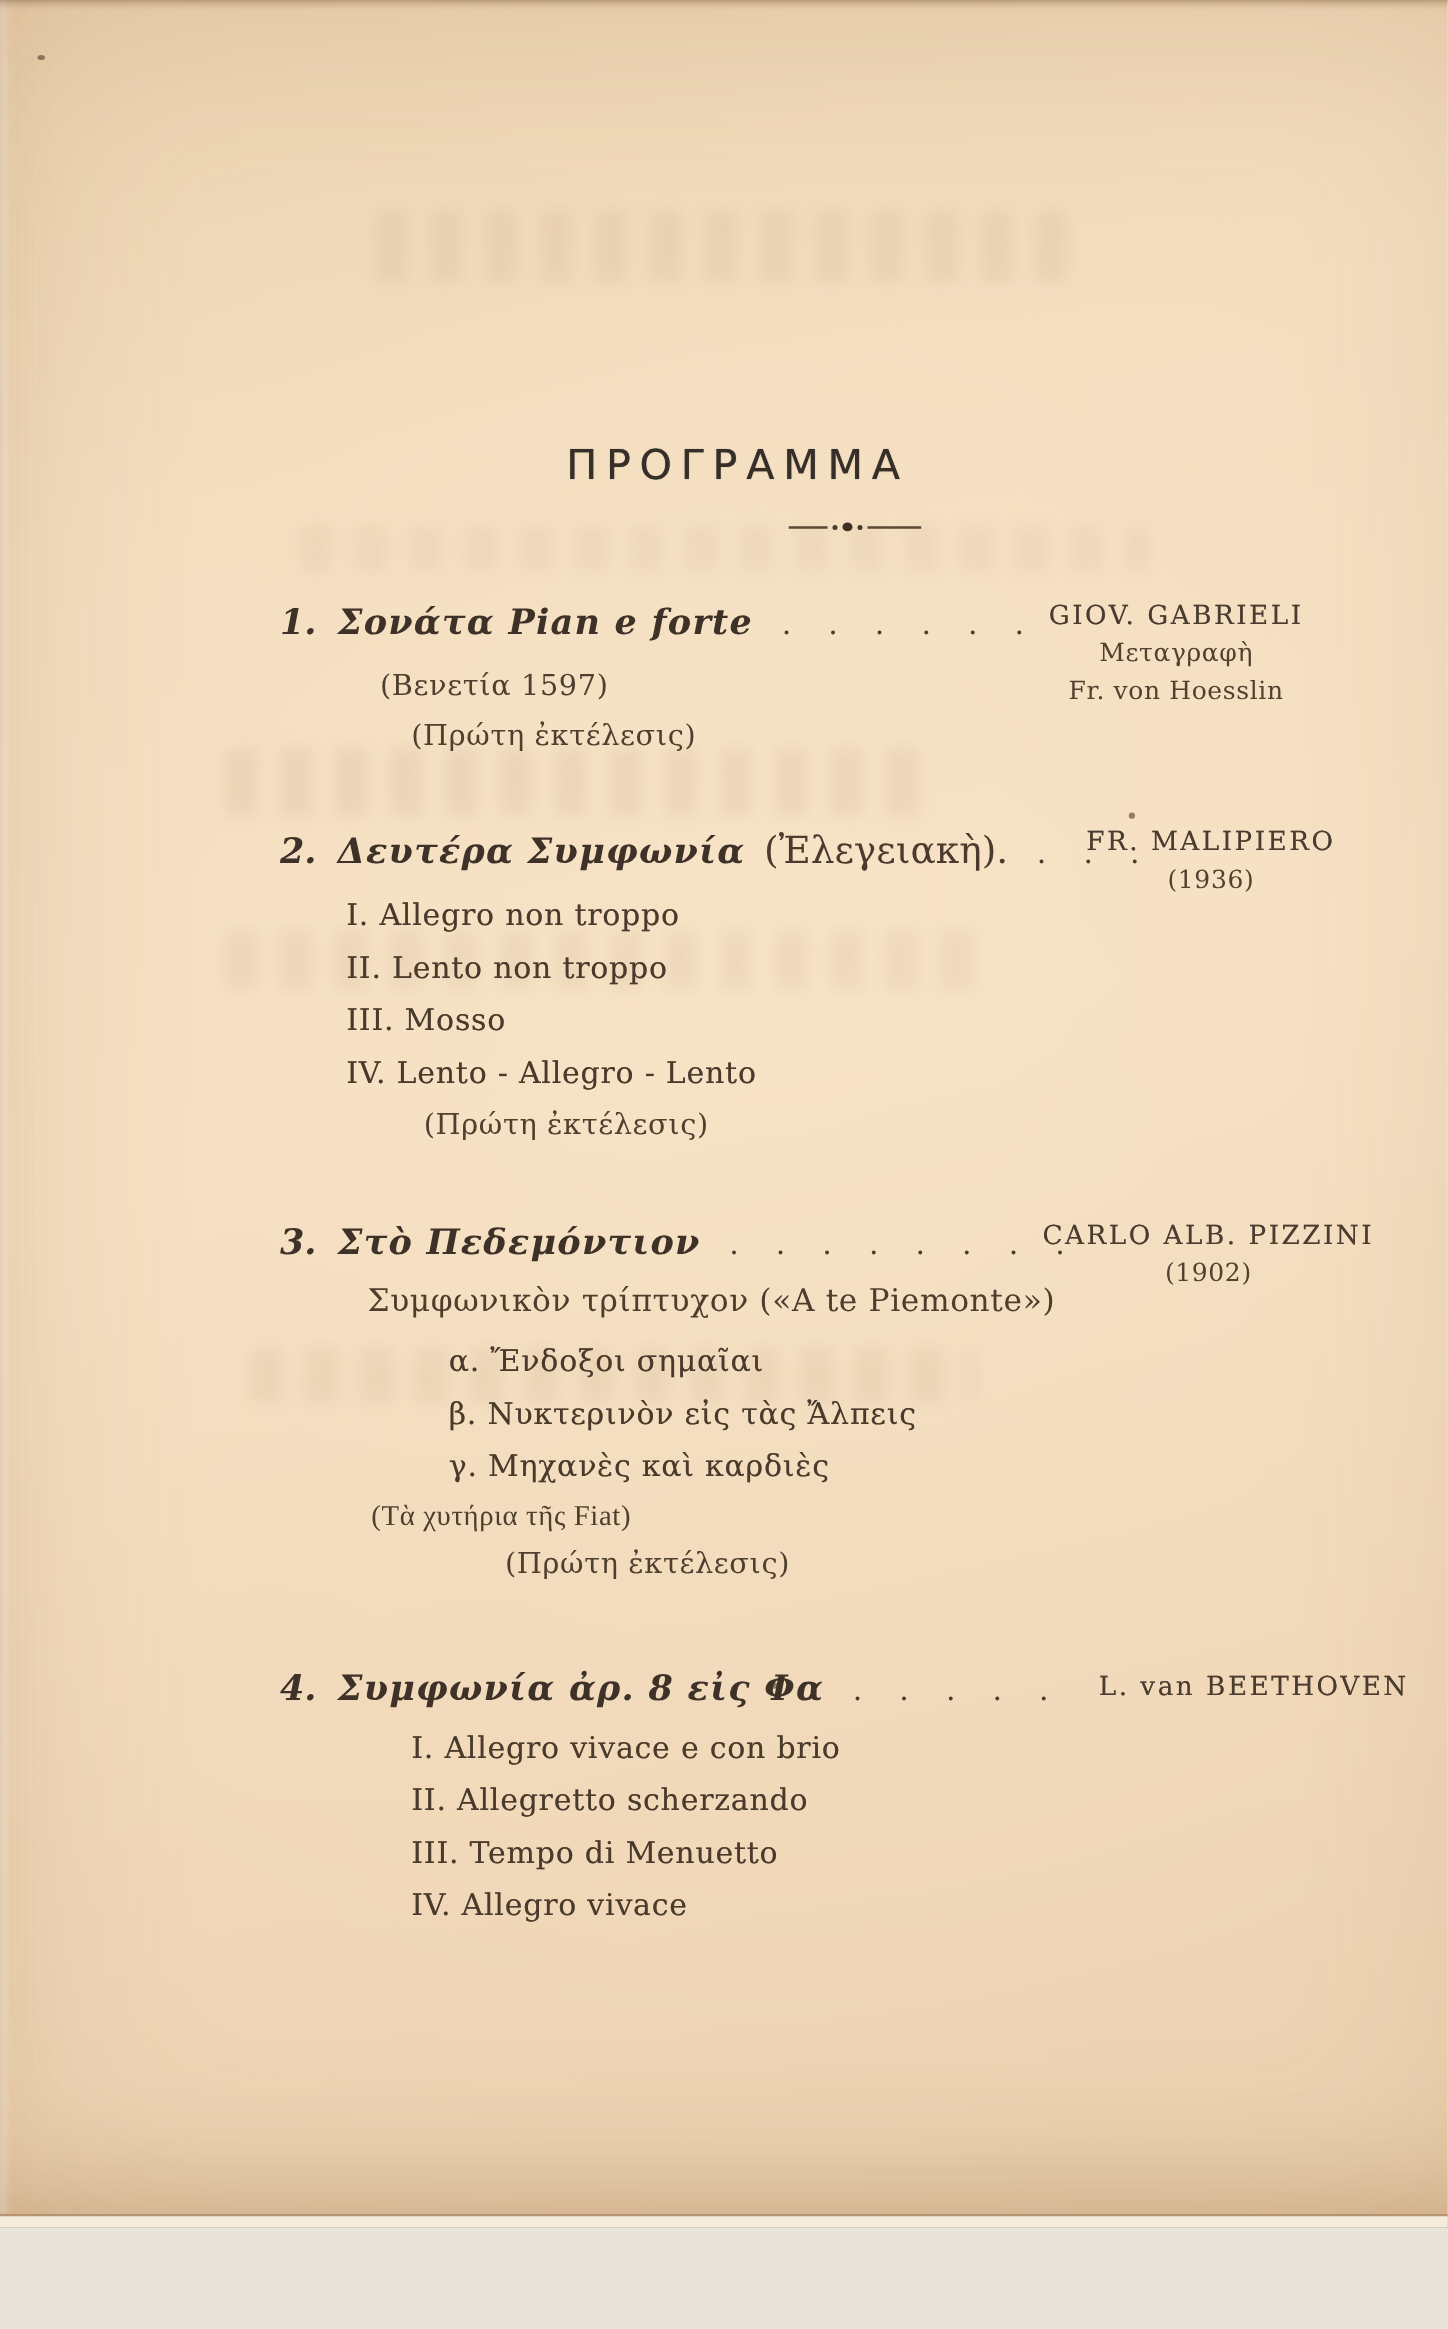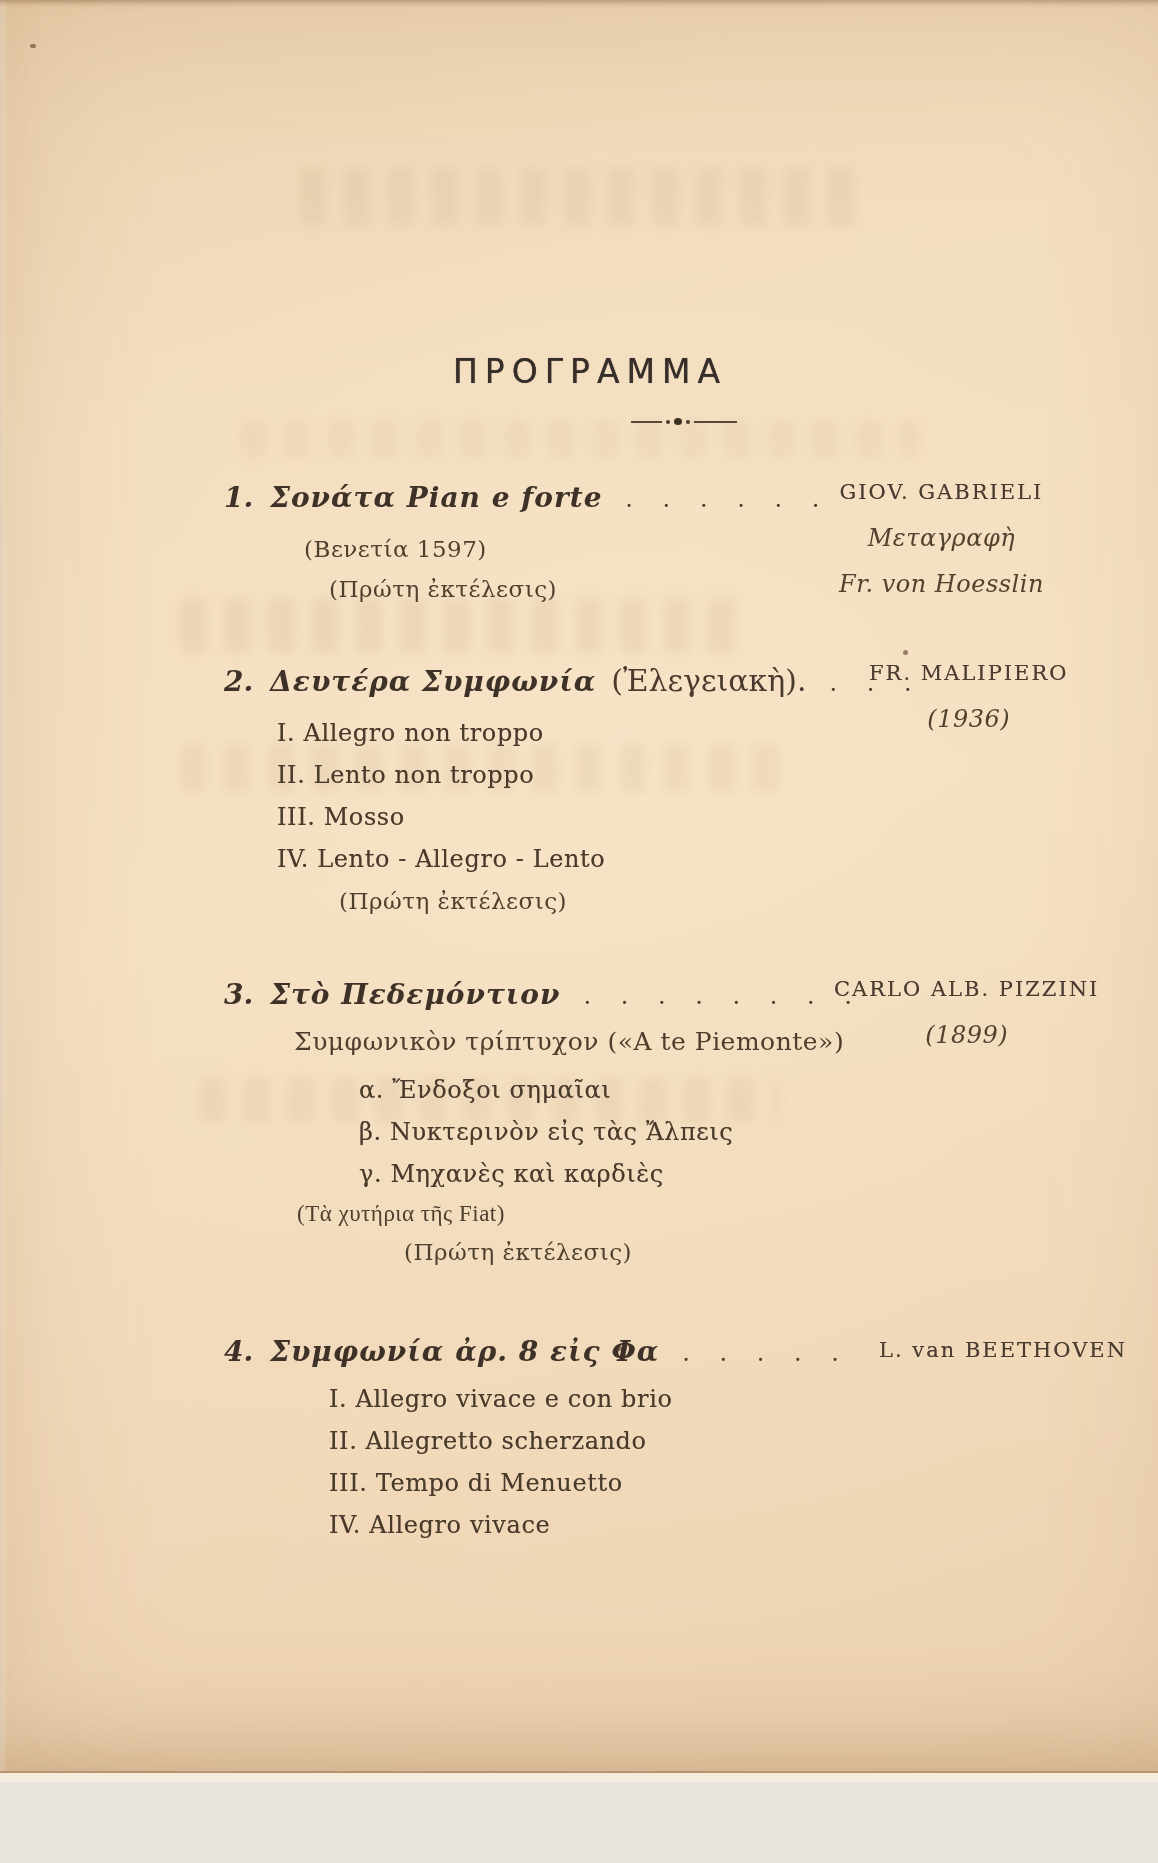--- a/index.html
+++ b/index.html
@@ -54,21 +54,21 @@
 
   .entry { position:relative; padding-left:185px; }
   .entry-head { font-size:28px; line-height:34px; white-space:nowrap; }
   .entry-num { font-style:italic; font-weight:700; color:#3e3128; }
   .entry-title { font-style:italic; font-weight:700; letter-spacing:1px; color:#3e3128; margin-left:8px; }
   .entry-suffix { font-size:30px; color:#4a3b2e; margin-left:6px; }
   .leader-dots { font-size:24px; letter-spacing:11px; color:#4a3b2e; margin-left:14px; }
 
   .composer-block { position:absolute; text-align:center; line-height:30px; white-space:nowrap; }
   .composer-name { font-size:21px; letter-spacing:2px; color:#4a3c30; text-shadow:0 0 .5px rgba(74,60,48,.6); }
-  .composer-note { font-size:24px; letter-spacing:.5px; color:#51422f; margin-top:16px;font-style:italic; }
+  .composer-note { font-size:20px; letter-spacing:.5px; color:#51422f; margin-top:0; }
 
   .note-line { font-size:23px; color:#4e3f2e; letter-spacing:.5px; }
   .subtitle-line { font-size:25px; color:#4c3d2d; letter-spacing:.5px; line-height:34px; }
   .movement-line { font-size:24px; color:#493a2c; letter-spacing:.6px; line-height:42px; text-shadow:0 0 .4px rgba(73,58,44,.5); }
   .fnote { line-height:38px; }
 
   .e1 { margin-top:56px; }
   .e1 .note-a { margin-top:20px; margin-left:80px; }
   .e1 .note-b { margin-top:14px; margin-left:105px; }
   .e2 { margin-top:62px; }
@@ -145,21 +145,21 @@
     </section>
 
     <section class="entry e3">
       <div class="entry-head">
         <span class="entry-num">3.</span>
         <span class="entry-title">Στὸ Πεδεμόντιον</span>
         <span class="leader-dots">. . . . . . . .</span>
       </div>
       <div class="composer-block" style="left:795px; top:-4px;">
         <div class="composer-name">CARLO ALB. PIZZINI</div>
-        <div class="composer-note">(1899)</div>
+        <div class="composer-note">(1902)</div>
       </div>
       <div class="subtitle-line">Συμφωνικὸν τρίπτυχον («A te Piemonte»)</div>
       <div class="movs">
         <div class="movement-line">α. Ἔνδοξοι σημαῖαι</div>
         <div class="movement-line">β. Νυκτερινὸν εἰς τὰς Ἄλπεις</div>
         <div class="movement-line">γ. Μηχανὲς καὶ καρδιὲς</div>
       </div>
       <div class="note-line fnote fnote-a">(Τὰ χυτήρια τῆς Fiat)</div>
       <div class="note-line fnote fnote-b">(Πρώτη ἐκτέλεσις)</div>
     </section>

